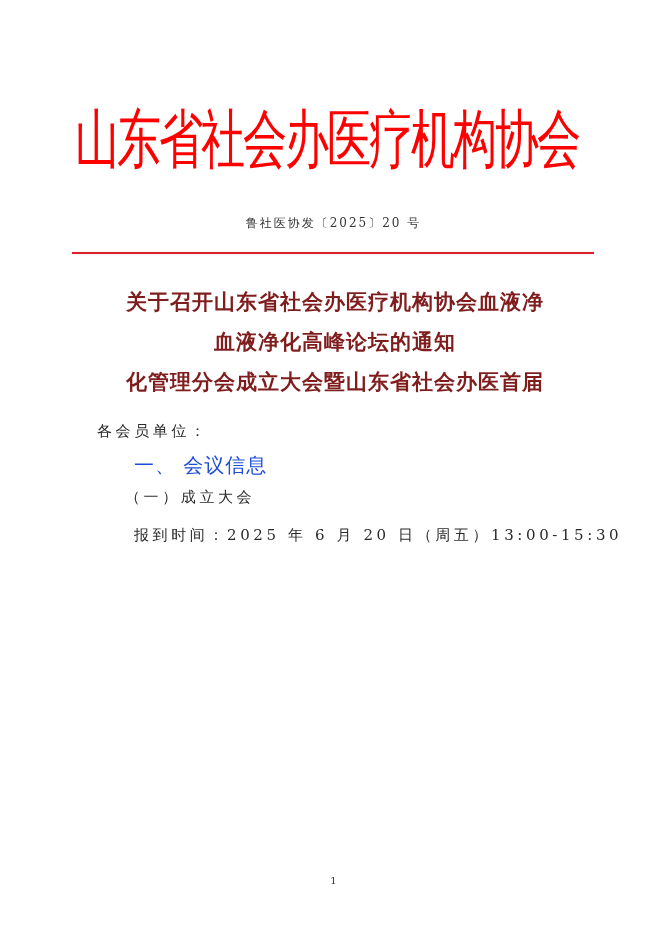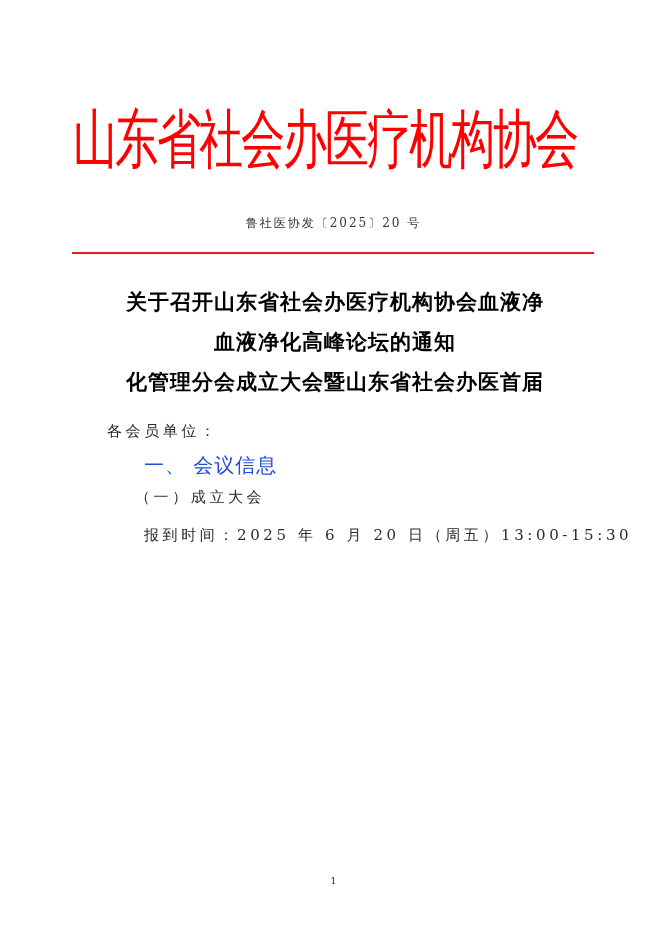--- a/index.html
+++ b/index.html
@@ -17,26 +17,26 @@
     }
     .page {
       position: absolute;
       left: 0; top: 0;
       width: 667px;
       height: 943px;
       background: #ffffff;
     }
     .org-header {
       position: absolute;
-      left: 73px;
+      left: 64px;
       top: 96px;
       width: 515px;
       height: 86px;
       overflow: visible;
-      text-align: left;
+      text-align: right;
     }
     .org-header span {
       display: inline-block;
       color: #ff0000;
       font-family: "DejaVu Serif", "Liberation Serif", serif;
       font-size: 44px;
       line-height: 86px;
       letter-spacing: -2px;
       white-space: nowrap;
       transform: scaleY(1.45);
@@ -65,34 +65,33 @@
     .doc-title {
       position: absolute;
       left: 90px;
       top: 282px;
       width: 490px;
       text-align: center;
       font-family: "DejaVu Sans", "Liberation Sans", sans-serif;
       font-weight: bold;
       font-size: 21px;
       line-height: 40px;
-      color: #000000;
+      color: #7f1d1d;
       letter-spacing: 1px;
     }
     .doc-title div { white-space: nowrap; }
     .body-text {
       position: absolute;
       left: 97px;
       top: 413px;
       width: 480px;
       font-size: 15px;
       line-height: 36px;
       color: #2a2a2a;
       letter-spacing: 3.6px;
-      margin-left: 10px;
     }
     .line { white-space: nowrap; height: 36px; }
     .indent { padding-left: 37px; }
     .section-heading {
       font-family: "DejaVu Sans", "Liberation Sans", sans-serif;
       font-weight: normal;
       font-size: 20px;
       color: #1d4ed8;
       letter-spacing: 1px;
       height: 32px;

